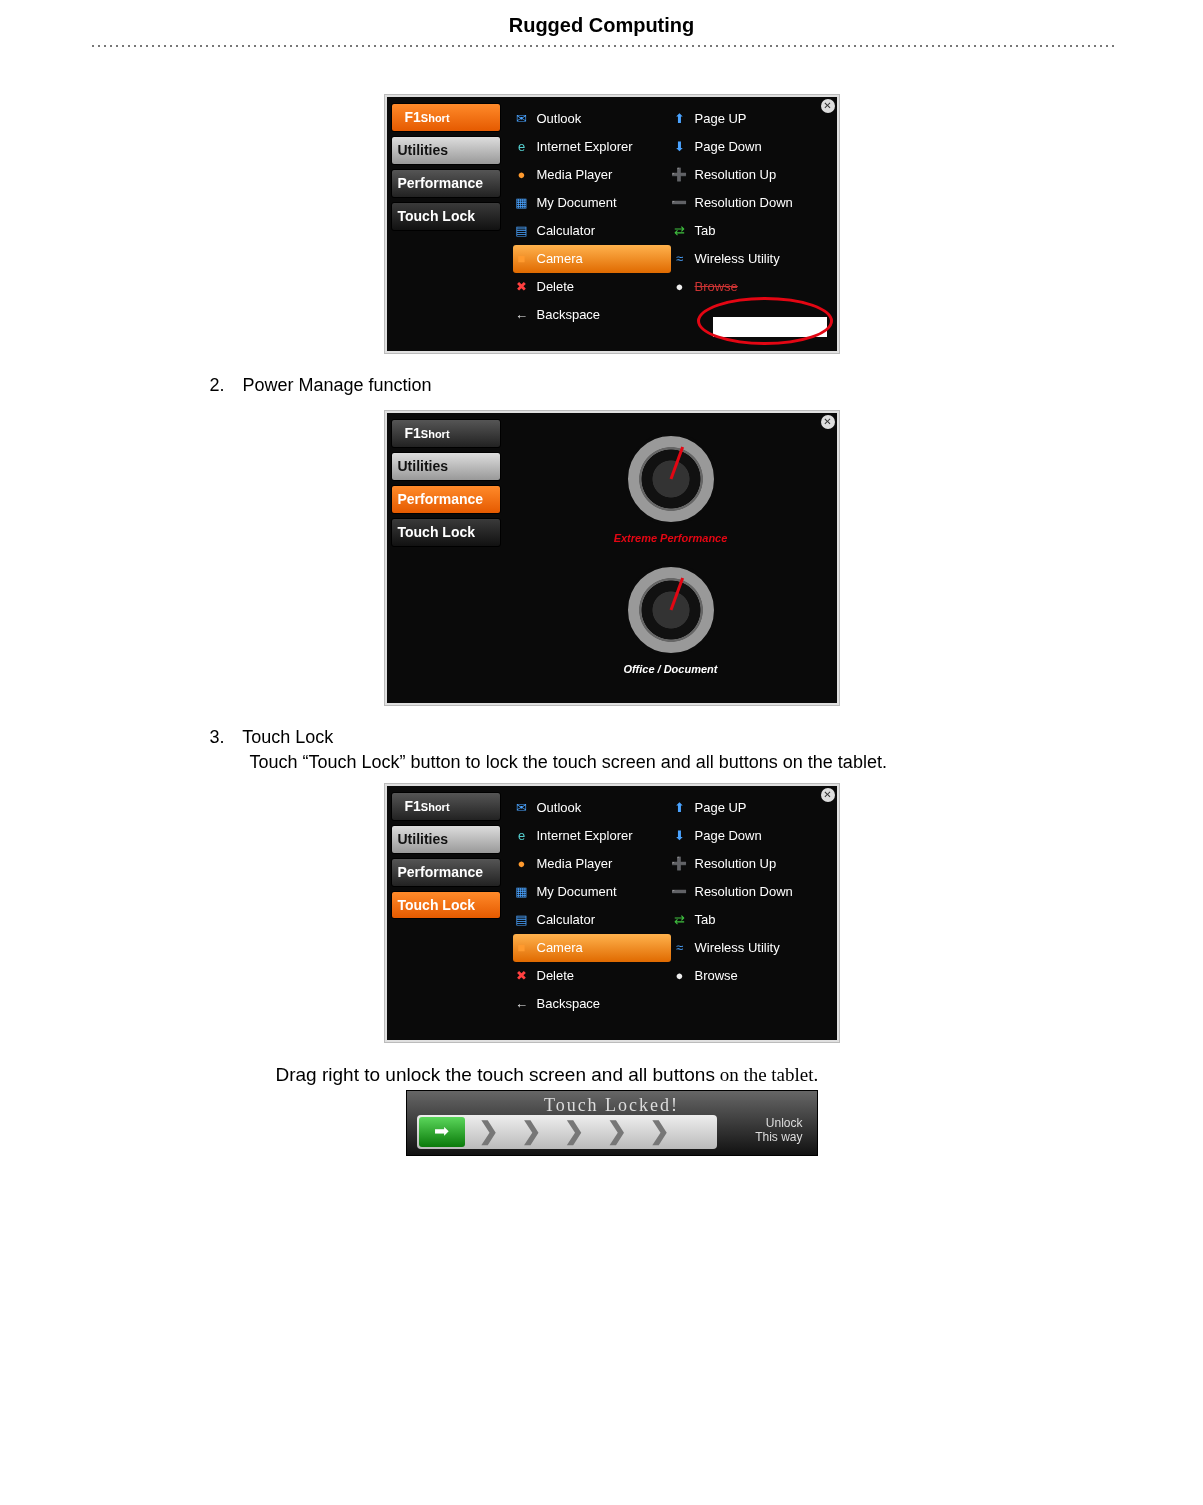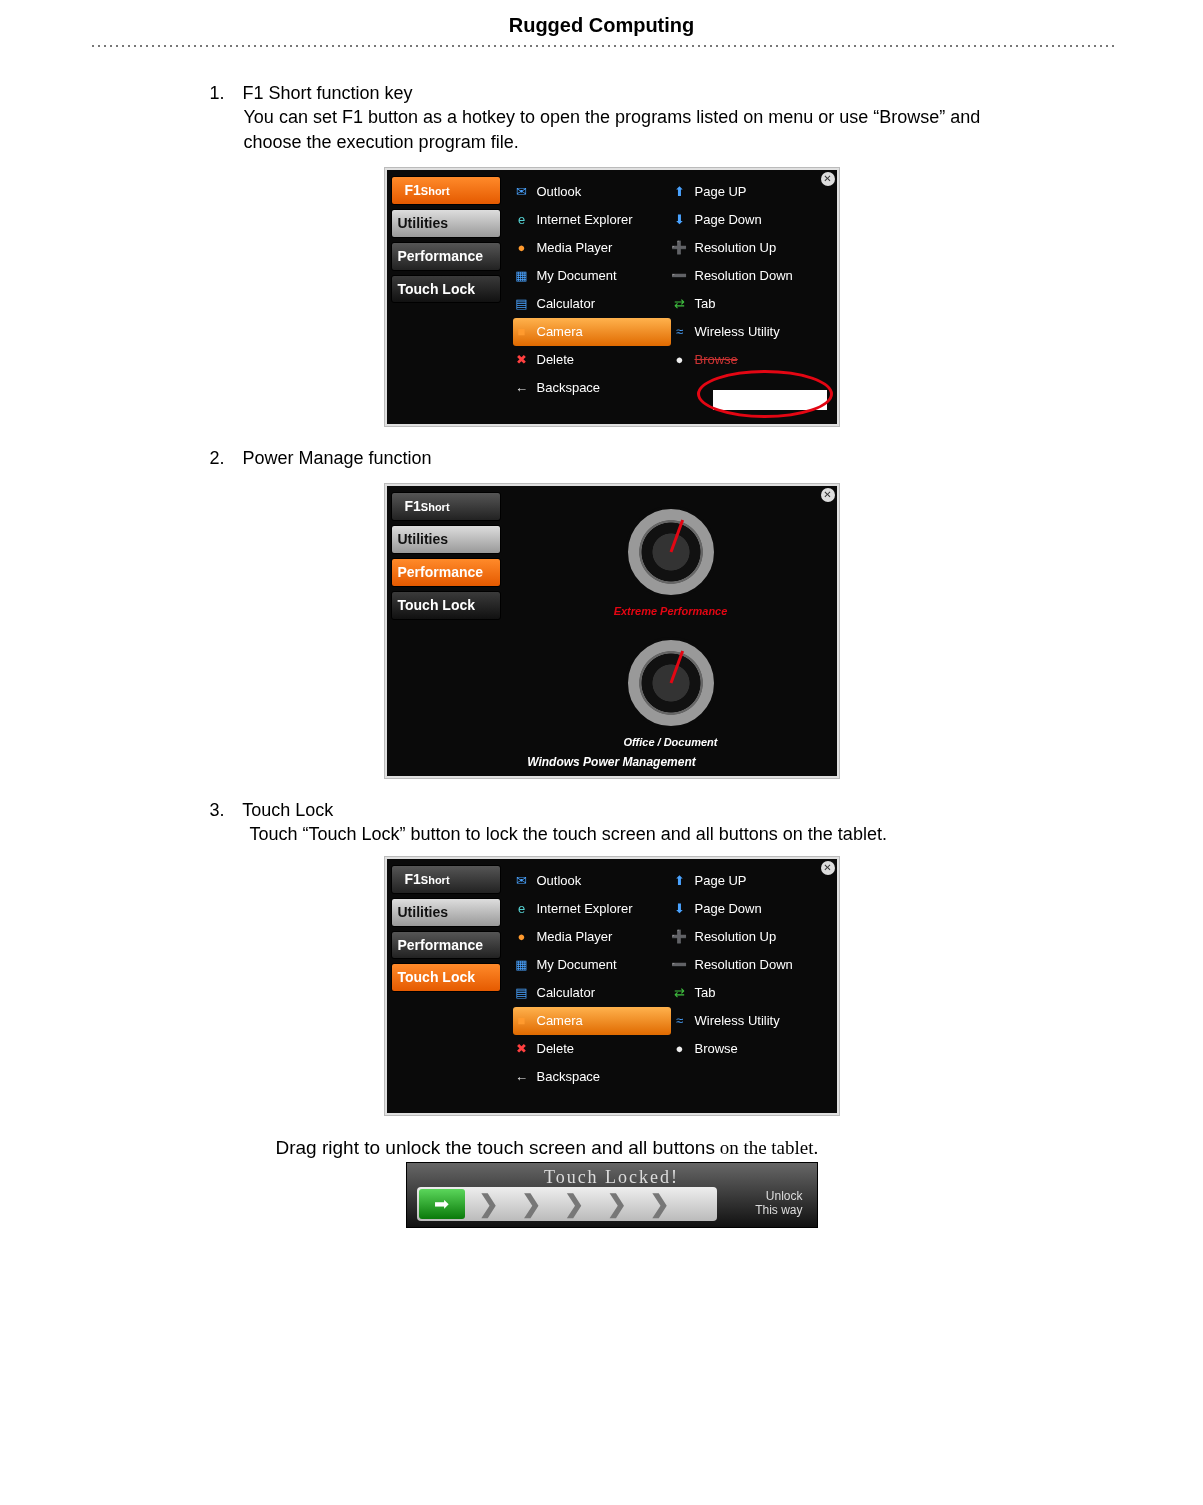--- a/index.html
+++ b/index.html
@@ -58,25 +58,20 @@
 </head>
 <body>
 
 <div class="page">
 
   <div class="header-title">Rugged  Computing</div>
   <div class="divider-dots"></div>
 
   <div class="content">
 
-    <div class="list-item">
-      <span class="list-num">1.</span>
-      <span>F1 Short function key</span>
-      <div class="list-body">You can set F1 button as a hotkey to open the programs listed on menu or use “Browse” and choose the execution program file.</div>
-    </div>
 
     <div class="figure-wrap">
       <div class="panel" style="width:450px;height:254px;">
         <div class="close-x">✕</div>
         <div class="tabs">
           <div class="tab tab-f1"><span class="f1">F1</span><span class="short">Short</span></div>
           <div class="tab tab-util">Utilities</div>
           <div class="tab tab-perf">Performance</div>
           <div class="tab tab-lock">Touch Lock</div>
         </div>
@@ -168,21 +163,20 @@
         <div class="perf-area">
           <div class="gauge-cell">
               <div class="gauge"></div>
               <div class="gauge-label sel">Extreme Performance</div>
             </div>
           <div class="gauge-cell">
               <div class="gauge"></div>
               <div class="gauge-label">Office / Document</div>
             </div>
         </div>
-        <div class="wpm">Windows Power Management</div>
       </div>
     </div>
 
     <div class="list-item" style="margin-top:20px;">
       <span class="list-num">3.</span>
       <span>Touch Lock</span>
       <div class="list-body" style="padding-left:40px;">Touch “Touch Lock” button to lock the touch screen and all buttons on the tablet.</div>
     </div>
 
     <div class="figure-wrap" style="margin-top:0;">

